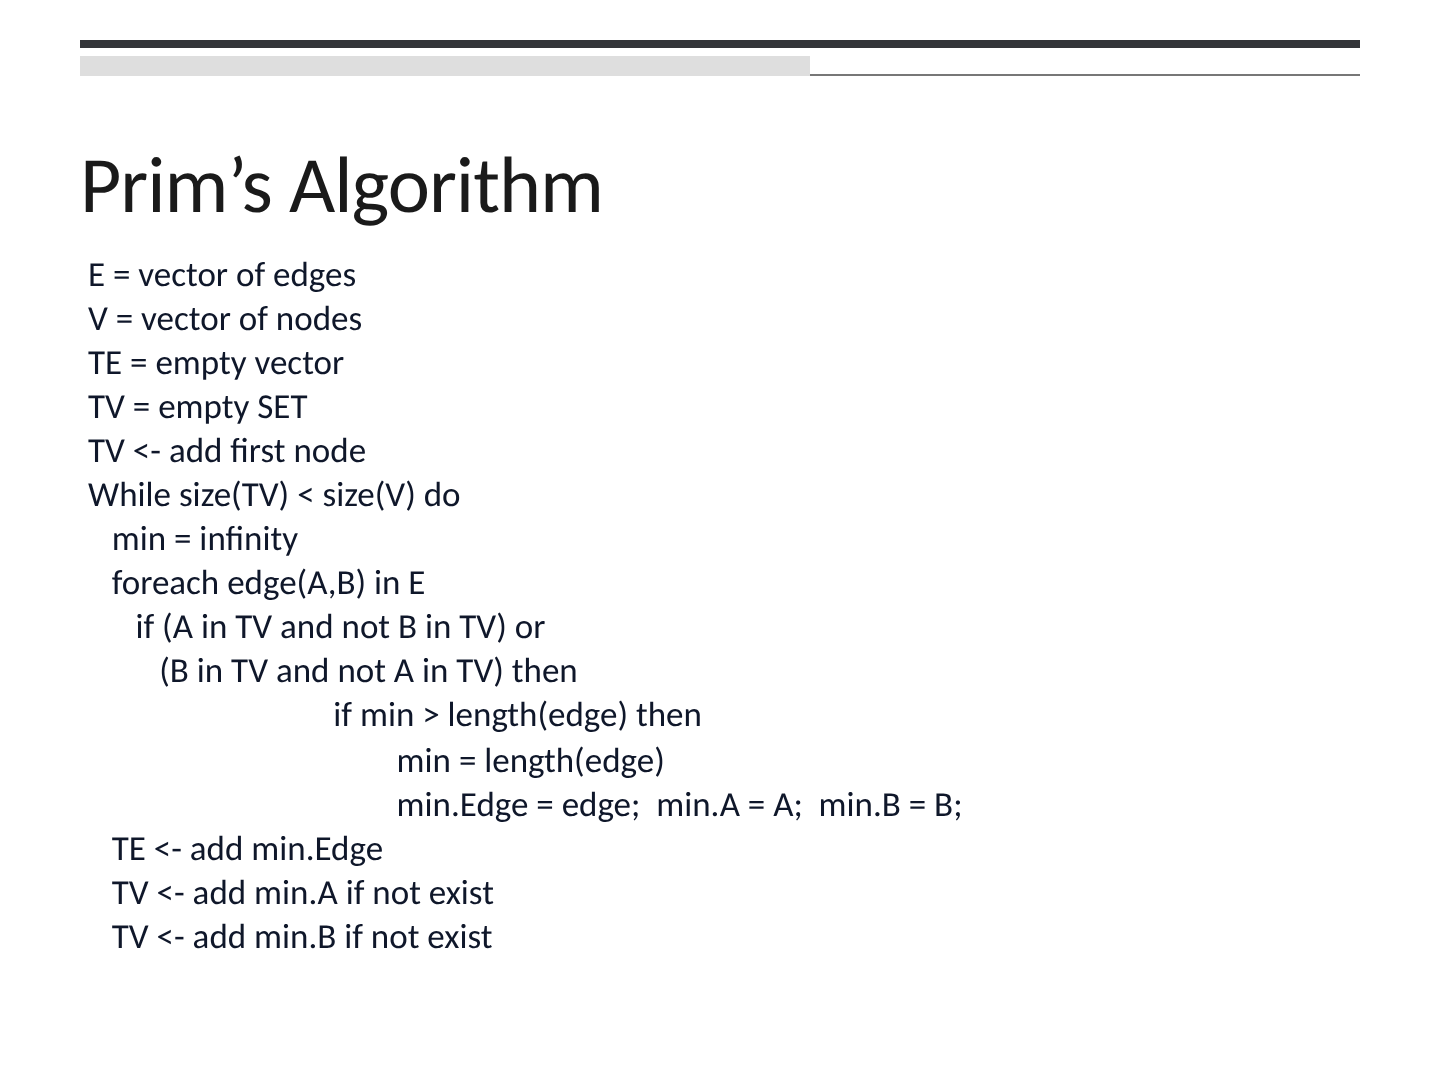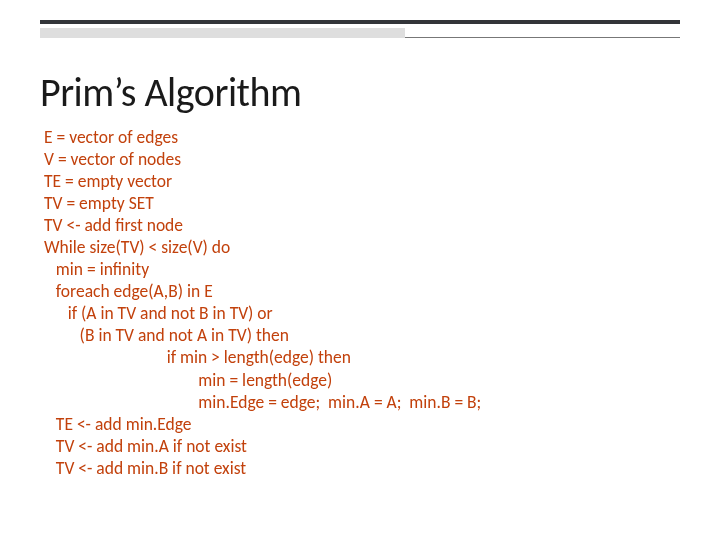--- a/index.html
+++ b/index.html
@@ -36,21 +36,21 @@
     color: #1a1a1a;
     letter-spacing: -0.5px;
   }
   .body {
     position: absolute;
     top: 126px;
     left: 44px;
     right: 40px;
     font-size: 17.5px;
     line-height: 1.26;
-    color: #c2410c;
+    color: #0f172a;
     white-space: pre;
     font-family: Calibri, "Segoe UI", Arial, sans-serif;
   }
 </style>
 </head>
 <body>
 
 <div class="slide">
   <div class="top-accent">
     <div class="shade"></div>

